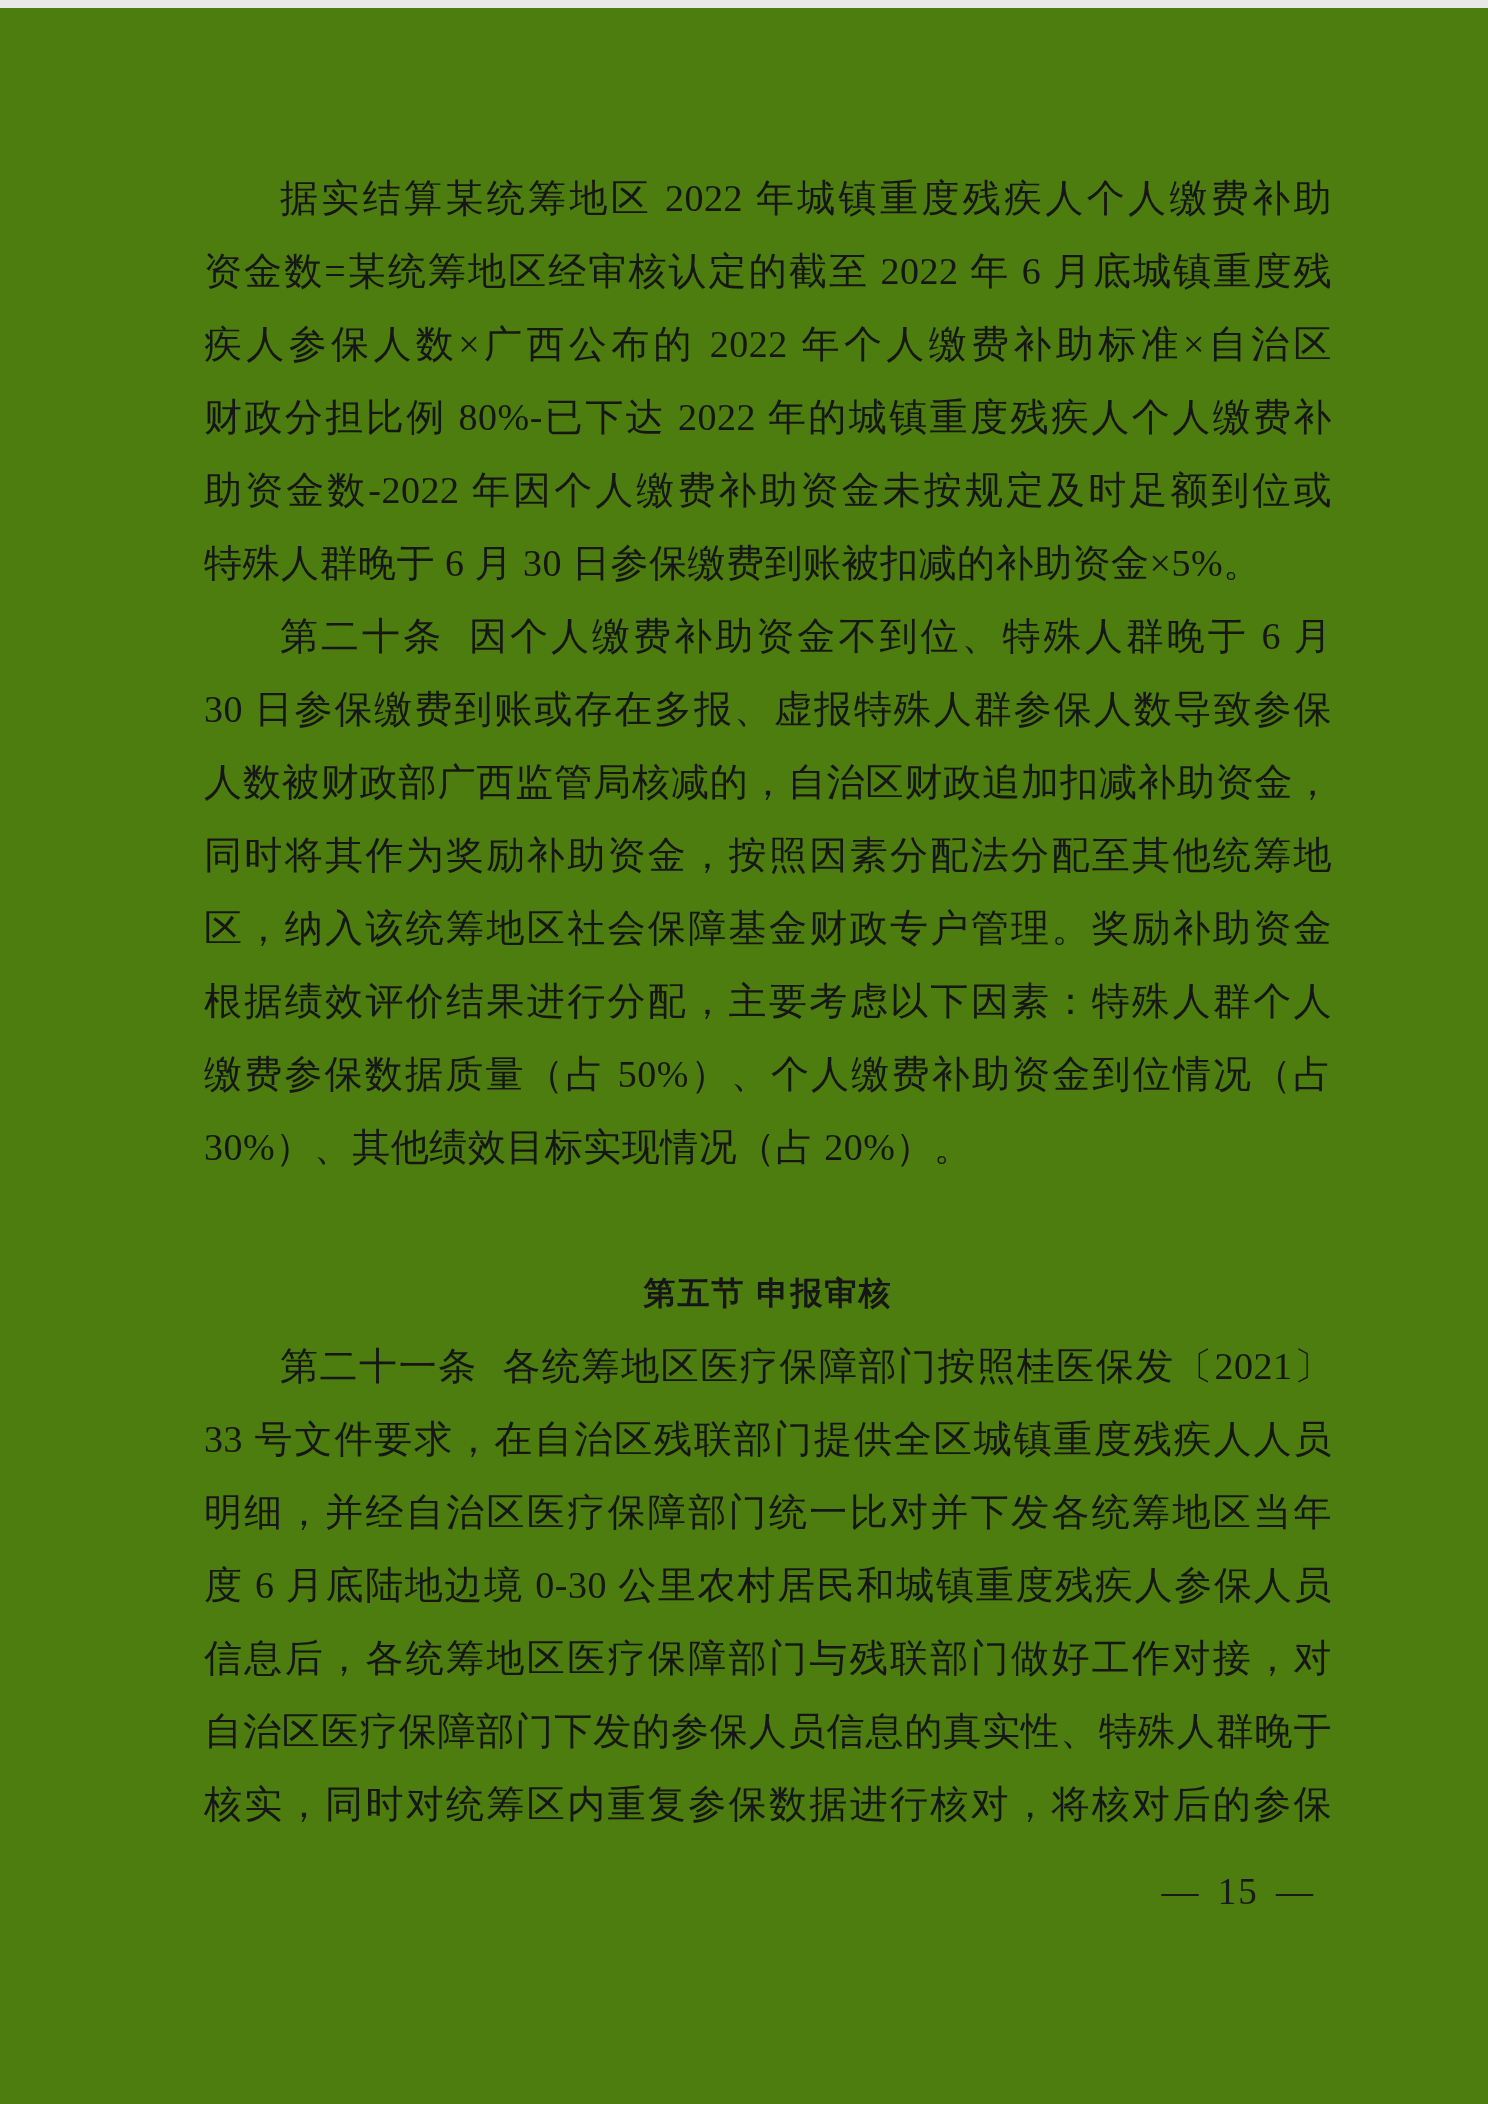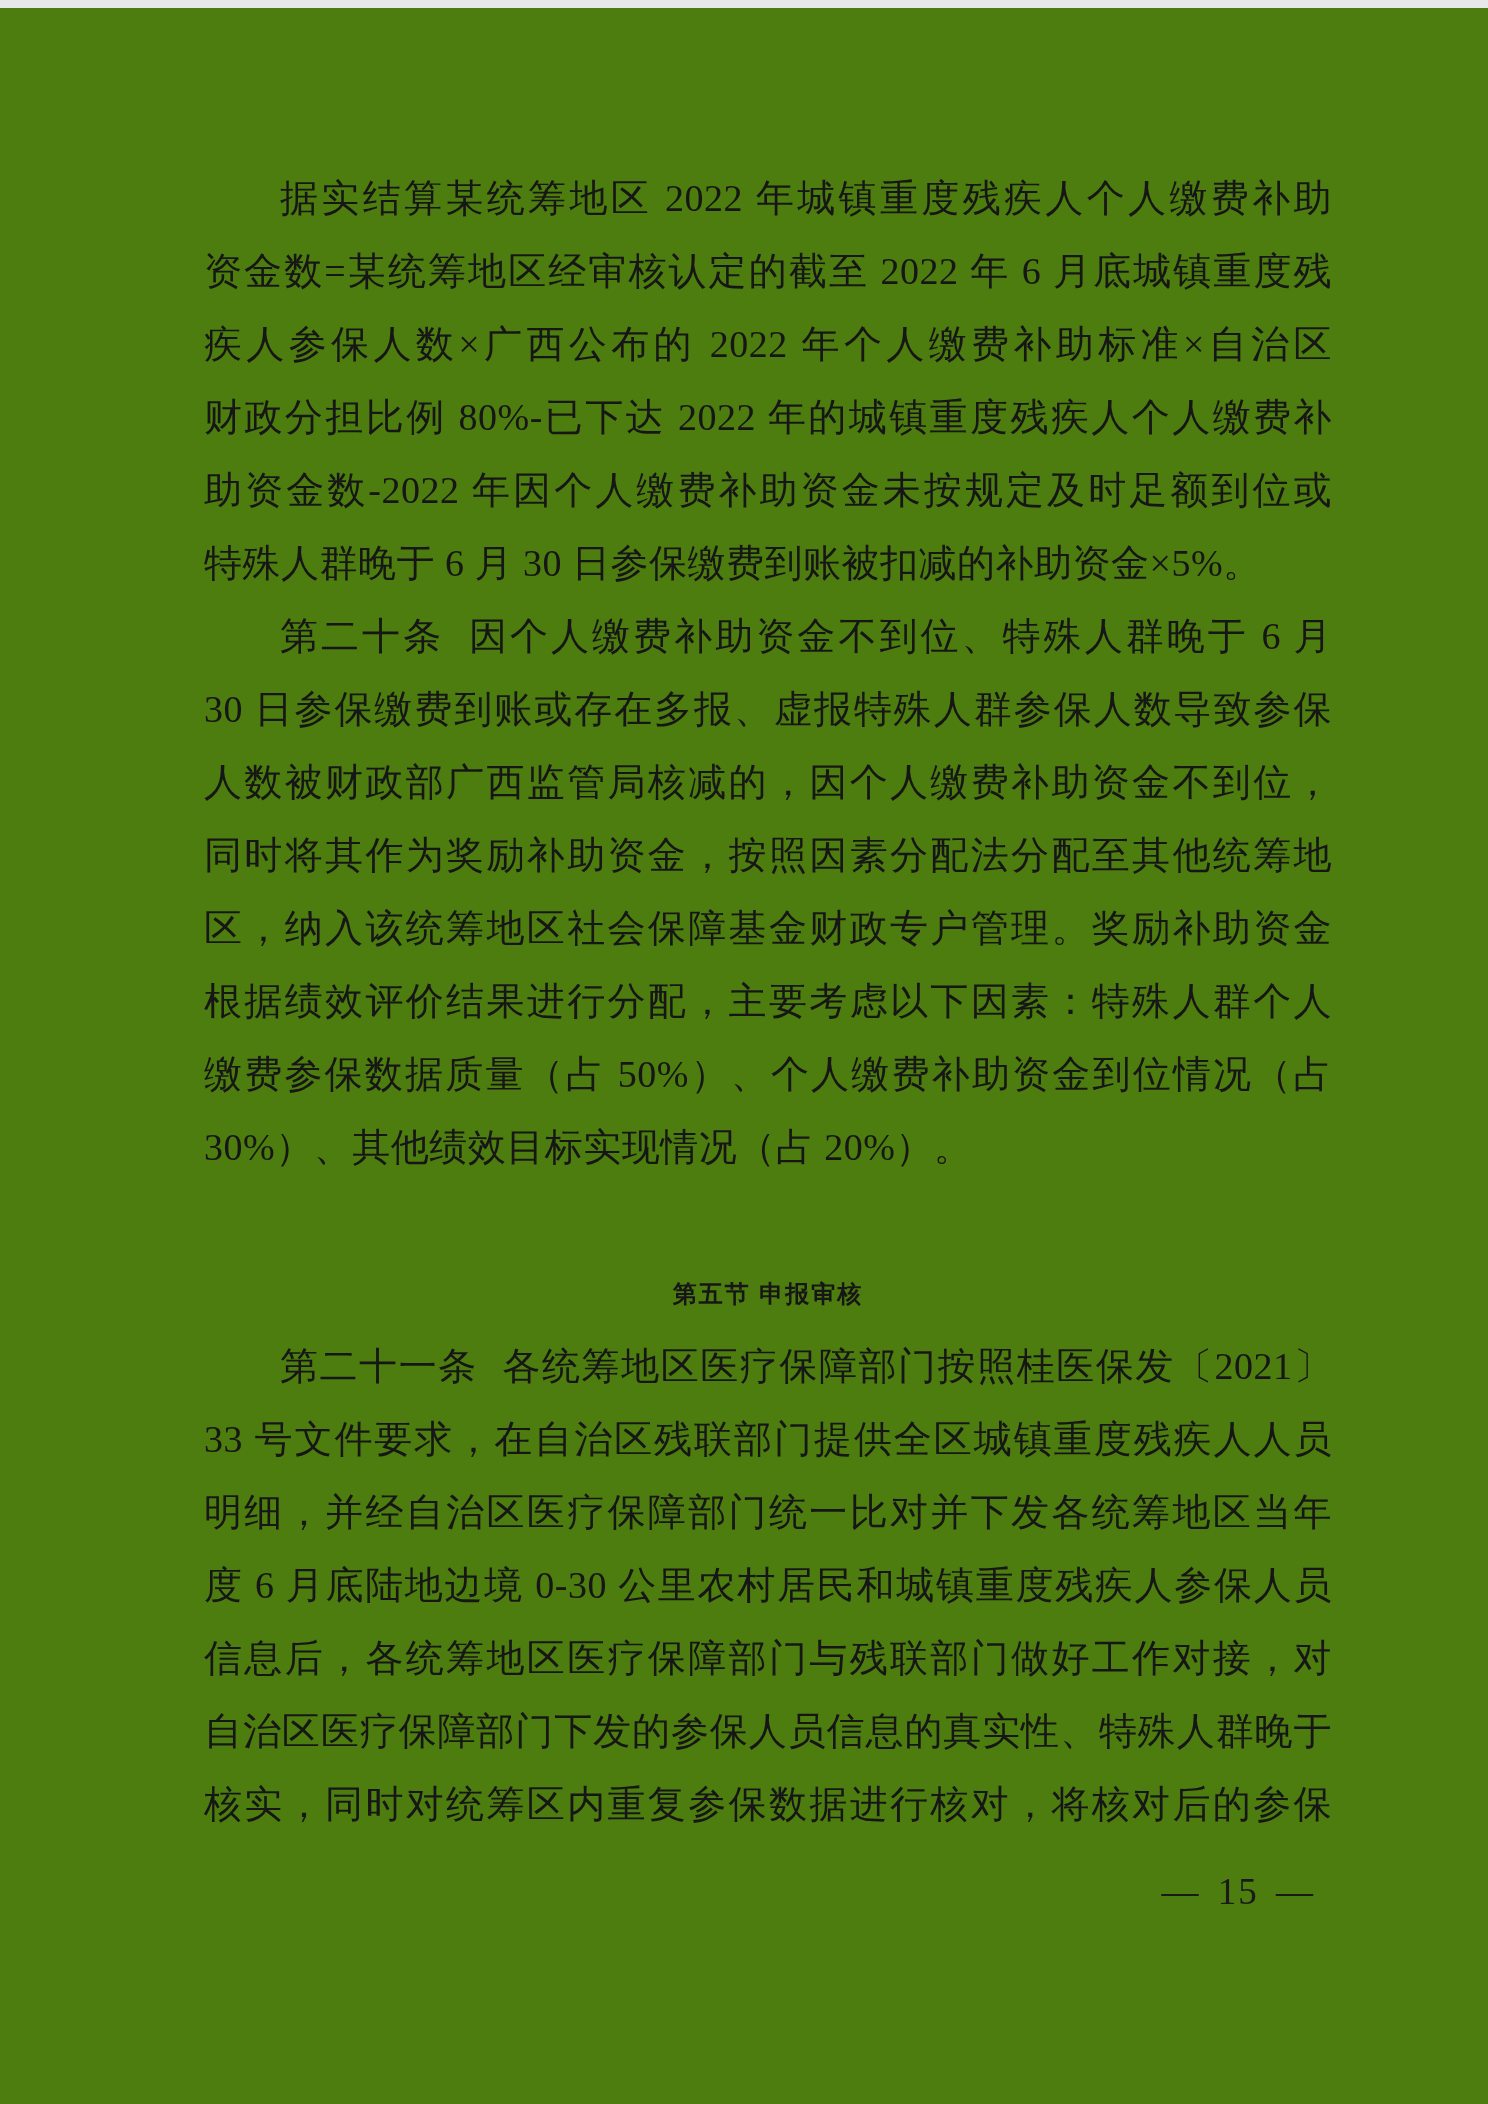--- a/index.html
+++ b/index.html
@@ -43,21 +43,21 @@
   }
   .article-label {
     font-family: "Liberation Sans", "DejaVu Sans", sans-serif;
     font-weight: 400;
     margin-right: 0.65em;
   }
   .section-heading {
     margin-top: 73px;          
     height: 73px;
     line-height: 73px;
-    font-size: 24px;
+    font-size: 32px;
     font-family: "Liberation Sans", "DejaVu Sans", sans-serif;
     font-weight: 700;
     text-align: center;
     text-align-last: center;
     letter-spacing: 2px;
   }
   .page-number {
     position: absolute;
     top: 1847px;
     right: 173px;
@@ -82,21 +82,21 @@
       <div class="line">财政分担比例 80%-已下达 2022 年的城镇重度残疾人个人缴费补</div>
       <div class="line">助资金数-2022 年因个人缴费补助资金未按规定及时足额到位或</div>
       <div class="line natural">特殊人群晚于 6 月 30 日参保缴费到账被扣减的补助资金×5%。</div>
     </div>
 
     <div>
       <div class="line indent">
         <span class="article-label">第二十条</span><span>因个人缴费补助资金不到位、特殊人群晚于 6 月</span>
       </div>
       <div class="line">30 日参保缴费到账或存在多报、虚报特殊人群参保人数导致参保</div>
-      <div class="line">人数被财政部广西监管局核减的，因个人缴费补助资金不到位，</div>
+      <div class="line">人数被财政部广西监管局核减的，自治区财政追加扣减补助资金，</div>
       <div class="line">同时将其作为奖励补助资金，按照因素分配法分配至其他统筹地</div>
       <div class="line">区，纳入该统筹地区社会保障基金财政专户管理。奖励补助资金</div>
       <div class="line">根据绩效评价结果进行分配，主要考虑以下因素：特殊人群个人</div>
       <div class="line">缴费参保数据质量（占 50%）、个人缴费补助资金到位情况（占</div>
       <div class="line natural">30%）、其他绩效目标实现情况（占 20%）。</div>
     </div>
 
     <div class="section-heading">第五节 申报审核</div>
 
     <div>

